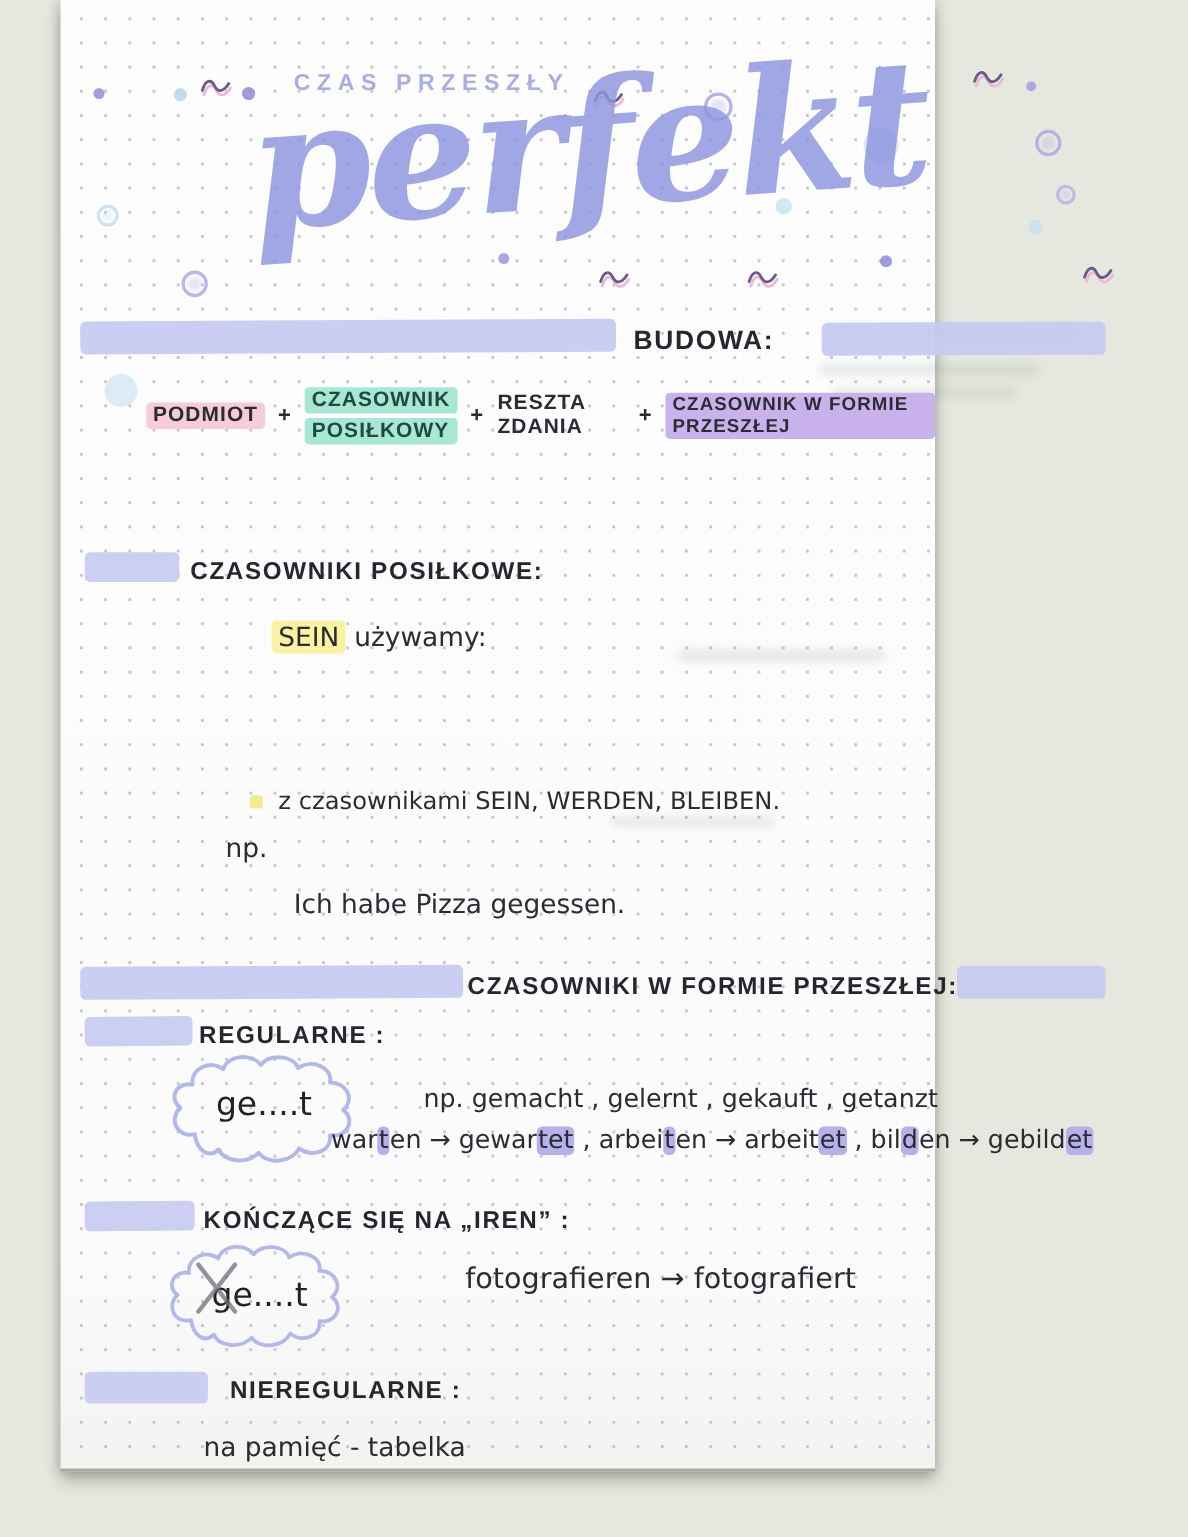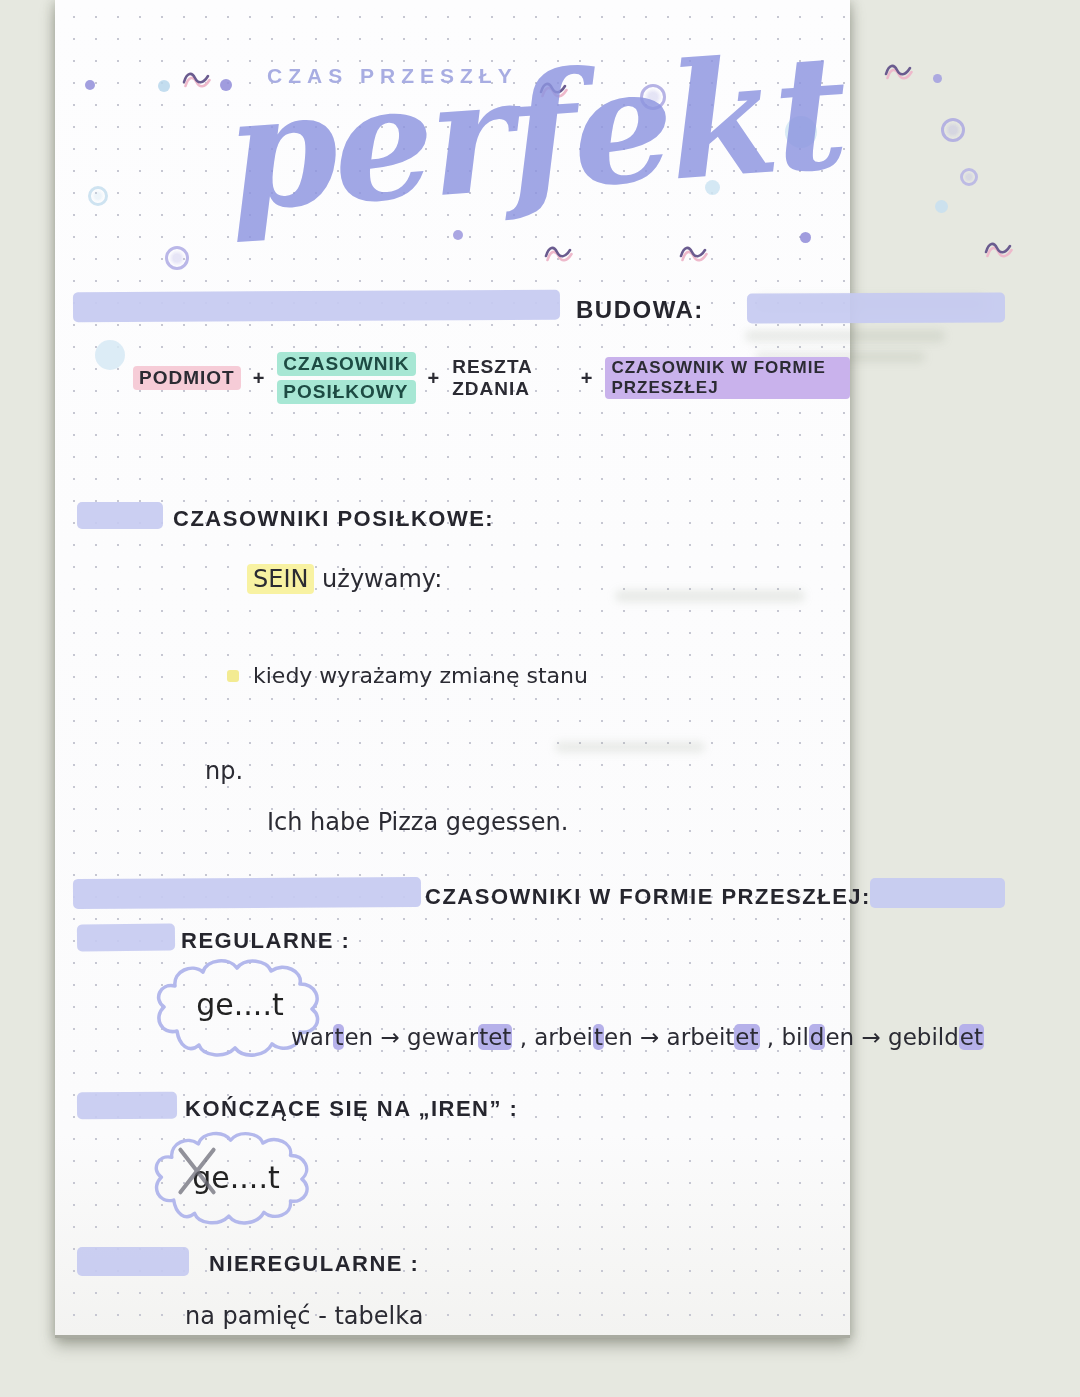--- a/index.html
+++ b/index.html
@@ -80,21 +80,21 @@
   .cloud svg{position:absolute;left:0;top:0;}
   .cloud-label{position:absolute;left:0;top:34px;width:100%;text-align:center;
     font-size:30px;font-family:"DejaVu Sans",sans-serif;color:#222;}
   .cross{position:absolute;left:30px;top:16px;width:52px;height:58px;opacity:.75;}
   .cross::before,.cross::after{content:"";position:absolute;left:24px;top:0;width:4px;height:58px;
     background:#6f6f7a;border-radius:2px;}
   .cross::before{transform:rotate(38deg);}
   .cross::after{transform:rotate(-38deg);}
 
   .regline1{left:330px;top:986px;font-size:23px;}
-  .regline2{left:236px;top:1024px;font-size:23px;}
+  .regline2{left:246px;top:1024px;font-size:23px;}
   .irenline{left:368px;top:1148px;font-size:26px;}
   .note{left:130px;top:1302px;font-size:24px;text-align:right;}
 </style>
 </head>
 <body>
 
 <div class="paper">
 
   <div id="deco">
       <div class="dot" style="height: 10px; width: 10px; background: rgb(146, 142, 217); left: 30px; top: 80px;"></div>
@@ -163,53 +163,55 @@
     <span class="plus">+</span>
     <span class="hl hl-purple f4">CZASOWNIK W FORMIE PRZESZŁEJ</span>
   </div>
 
 
   <div class="swatch sw1"></div>
   <div class="caps h1">CZASOWNIKI POSIŁKOWE:</div>
 
   <div class="hand sein"><span class="hl hl-yellow">SEIN</span><span> używamy:</span></div>
 
-  <div class="hand bullet-row b-row2">
+  <div class="hand bullet-row b-row3">
     <span class="bullet-sq"></span>
-    <span>kiedy wyrażamy zmianę stanu</span>
+    <span>z czasownikami  SEIN, WERDEN, BLEIBEN.</span>
   </div>
 
   <div class="hand np-label">np.</div>
   <div class="hand ex3">Ich habe Pizza gegessen.</div>
 
   <div class="band band-l2"></div>
   <div class="caps h2">CZASOWNIKI W FORMIE PRZESZŁEJ:</div>
   <div class="band band-r2"></div>
 
   <div class="swatch sw2"></div>
   <div class="caps h3">REGULARNE :</div>
 
   <div class="cloud cloud1">
     <svg width="190" height="118" viewBox="0 0 190 118">
       <path d="M32,78 C16,82 8,64 19,54 C8,46 15,30 30,33 C28,18 47,10 58,19 C62,6 84,4 92,15 C101,4 122,7 126,18 C139,9 158,18 155,31 C170,31 178,46 167,56 C179,65 170,82 155,79 C157,94 138,100 127,91 C120,104 99,106 90,95 C79,106 58,103 54,92 C44,101 34,92 32,78 Z" fill="none" stroke="#b3b8ec" stroke-width="3.6" stroke-linejoin="round"></path>
     </svg>
     <div class="cloud-label">ge....t</div>
   </div>
 
+  <div class="hand regline1">np.  gemacht , gelernt , gekauft , getanzt</div>
   <div class="hand regline2"><span>war</span><span class="hl hl-mark">t</span><span>en → gewar</span><span class="hl hl-mark">tet</span><span> ,  arbei</span><span class="hl hl-mark">t</span><span>en → arbeit</span><span class="hl hl-mark">et</span><span> ,  bil</span><span class="hl hl-mark">d</span><span>en → gebild</span><span class="hl hl-mark">et</span></div>
 
   <div class="swatch sw3"></div>
   <div class="caps h4">KOŃCZĄCE SIĘ NA „IREN” :</div>
 
   <div class="cloud cloud2">
     <svg width="185" height="112" viewBox="0 0 190 118">
       <path d="M32,78 C16,82 8,64 19,54 C8,46 15,30 30,33 C28,18 47,10 58,19 C62,6 84,4 92,15 C101,4 122,7 126,18 C139,9 158,18 155,31 C170,31 178,46 167,56 C179,65 170,82 155,79 C157,94 138,100 127,91 C120,104 99,106 90,95 C79,106 58,103 54,92 C44,101 34,92 32,78 Z" fill="none" stroke="#b3b8ec" stroke-width="3.6" stroke-linejoin="round"></path>
     </svg>
     <div class="cloud-label">ge....t</div>
     <div class="cross"></div>
   </div>
 
+  <div class="hand irenline">fotografieren → fotografiert</div>
 
   <div class="swatch sw4"></div>
   <div class="caps h5">NIEREGULARNE :</div>
   <div class="hand note">na pamięć - tabelka</div>
 
 </div>
 
 </body></html>

